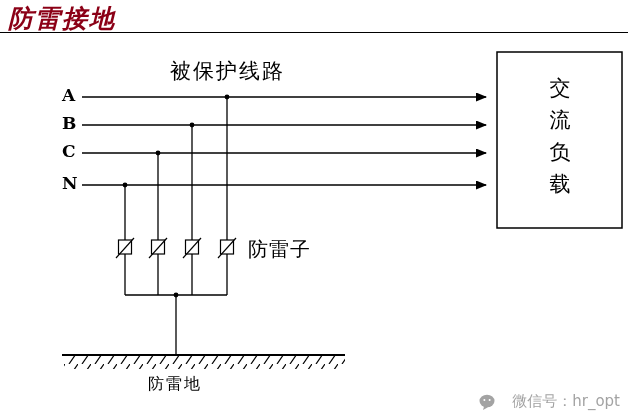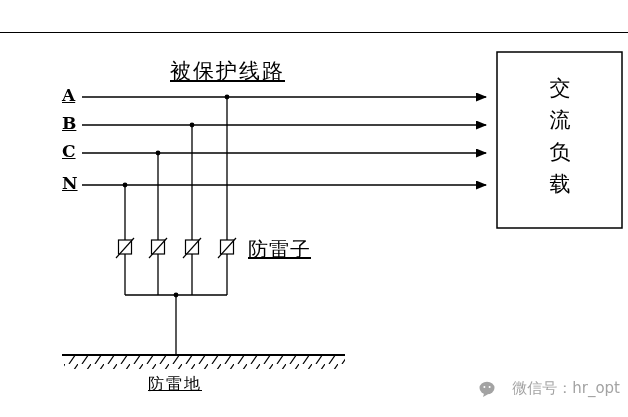--- a/index.html
+++ b/index.html
@@ -35,21 +35,20 @@
     position: absolute;
     left: 0;
     top: 0;
     width: 628px;
     height: 417px;
   }
   .lbl {
     position: absolute;
     white-space: nowrap;
     font-family: "DejaVu Serif", "Liberation Serif", serif;
-    text-decoration: underline;
   }
   .lbl-protected { left: 170px; top: 57px; font-size: 21px; letter-spacing: 2px; }
   .phase { left: 62px; font-size: 17px; font-weight: bold; }
   .phase-a { top: 85px; }
   .phase-b { top: 113px; }
   .phase-c { top: 141px; }
   .phase-n { top: 173px; }
   .load-label {
     position: absolute;
     left: 547px;
@@ -60,36 +59,37 @@
     text-align: center;
     word-break: break-all;
     letter-spacing: 0;
     white-space: normal;
   }
   .lbl-arrester { left: 248px; top: 236px; font-size: 20px; letter-spacing: 1px; }
   .lbl-ground { left: 148px; top: 374px; font-size: 16px; letter-spacing: 2px; }
   .watermark {
     position: absolute;
     right: 8px;
-    top: 379px;
+    top: 392px;
     display: flex;
     align-items: center;
     gap: 15px;
     color: #a3a3a3;
     font-size: 15px;
     font-family: "DejaVu Sans", "Liberation Sans", sans-serif;
     white-space: nowrap;
   }
   .watermark svg { display: block; }
 </style>
 </head>
 <body>
 
 <div class="page">
 
+  <div class="title">防雷接地</div>
   <div class="header-rule"></div>
 
   <svg class="diagram" viewBox="0 0 628 417">
     <defs>
       <marker id="arrow" markerWidth="11" markerHeight="9" refX="10" refY="4.5" orient="auto" markerUnits="userSpaceOnUse">
         <path d="M0,0 L11,4.5 L0,9 Z" fill="#000"></path>
       </marker>
       <pattern id="hatch" width="13" height="13" patternUnits="userSpaceOnUse">
         <path d="M13,0 L4,13" stroke="#000" stroke-width="1.2" fill="none"></path>
       </pattern>

